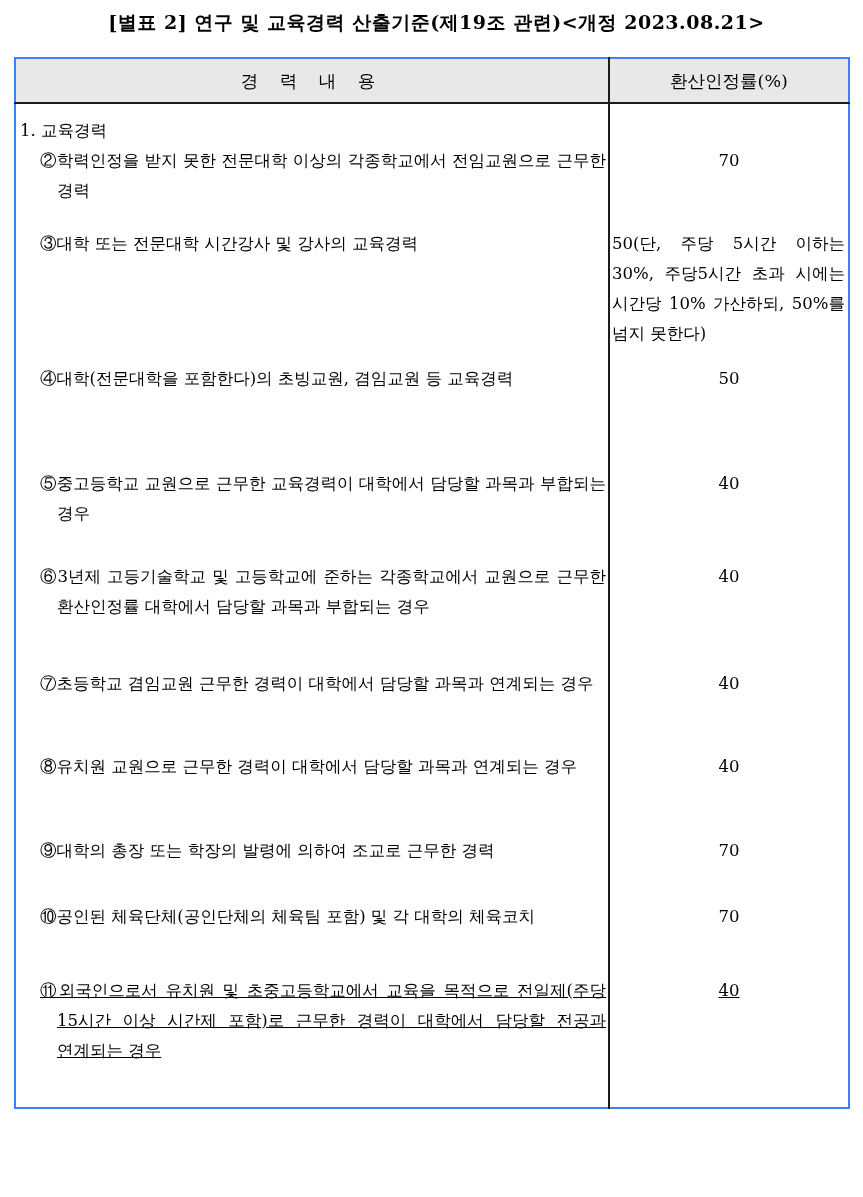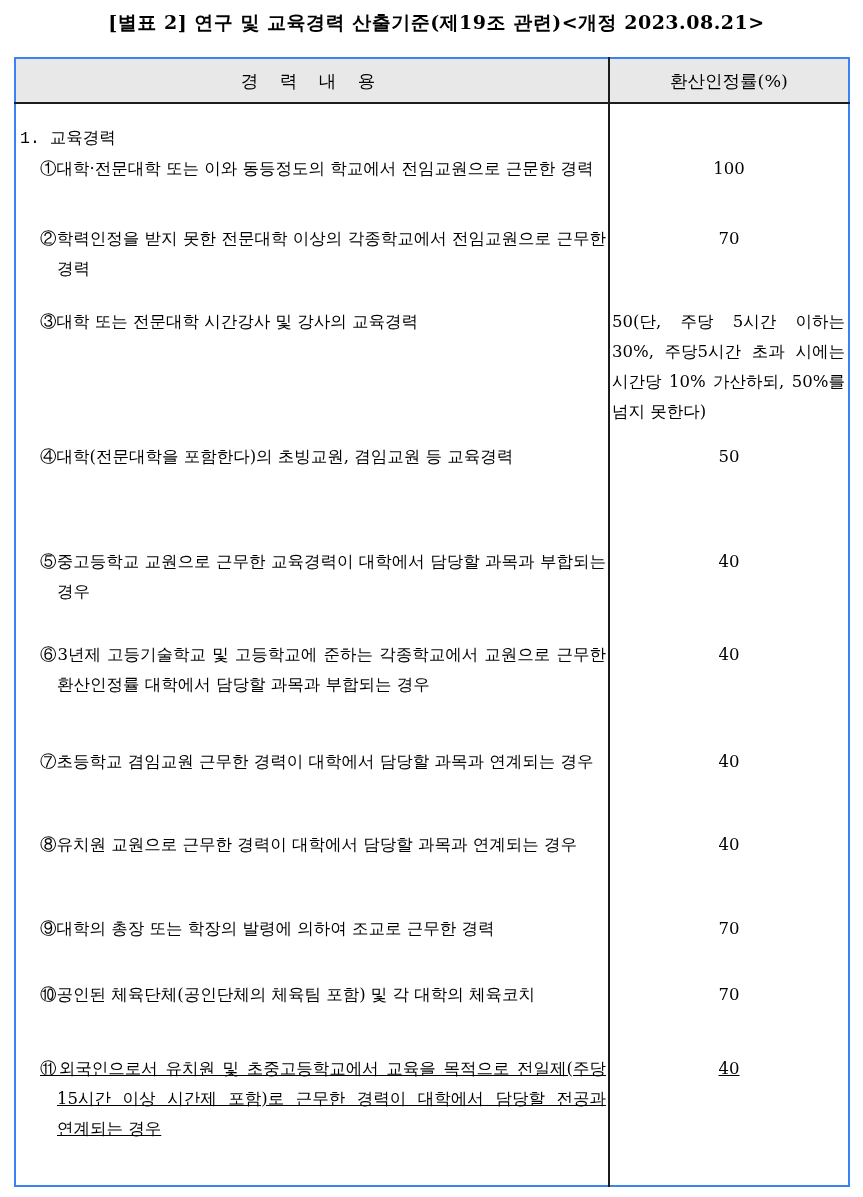--- a/index.html
+++ b/index.html
@@ -72,21 +72,21 @@
     padding-left: 4px;
   }
   .item-text {
     margin: 0;
     padding-left: 41px;
     text-indent: -17px;
     text-align: justify;
     word-break: keep-all;
   }
   
-  tr.r-top    td { padding-top: 20px; font-family: Liberation Mono, monospace; }
+  tr.r-top    td { padding-top: 12px; }
   tr.r-sec    td { height: 36px; }
   tr.r-1      td { height: 70px;  }
   tr.r-2      td { height: 83px; margin-top: 36px;  }
   tr.r-3      td { height: 135px; }
   tr.r-4      td { height: 105px; }
   tr.r-5      td { height: 93px;  }
   tr.r-6      td { height: 107px; }
   tr.r-7      td { height: 83px;  }
   tr.r-8      td { height: 84px;  }
   tr.r-9      td { height: 66px;  }
@@ -112,26 +112,20 @@
       </tr>
     </thead>
     <tbody>
       <tr class="r-sec r-top">
         <td class="content-col">
           <div class="section-label">1. 교육경력</div>
         </td>
         <td class="rate-col"></td>
       </tr>
 
-      <tr class="r-1">
-        <td class="content-col">
-          <p class="item-text">①대학·전문대학 또는 이와 동등정도의 학교에서 전임교원으로 근문한 경력</p>
-        </td>
-        <td class="rate-col">100</td>
-      </tr>
 
       <tr class="r-2">
         <td class="content-col">
           <p class="item-text">②학력인정을 받지 못한 전문대학 이상의 각종학교에서 전임교원으로 근무한 경력</p>
         </td>
         <td class="rate-col">70</td>
       </tr>
 
       <tr class="r-3">
         <td class="content-col">

